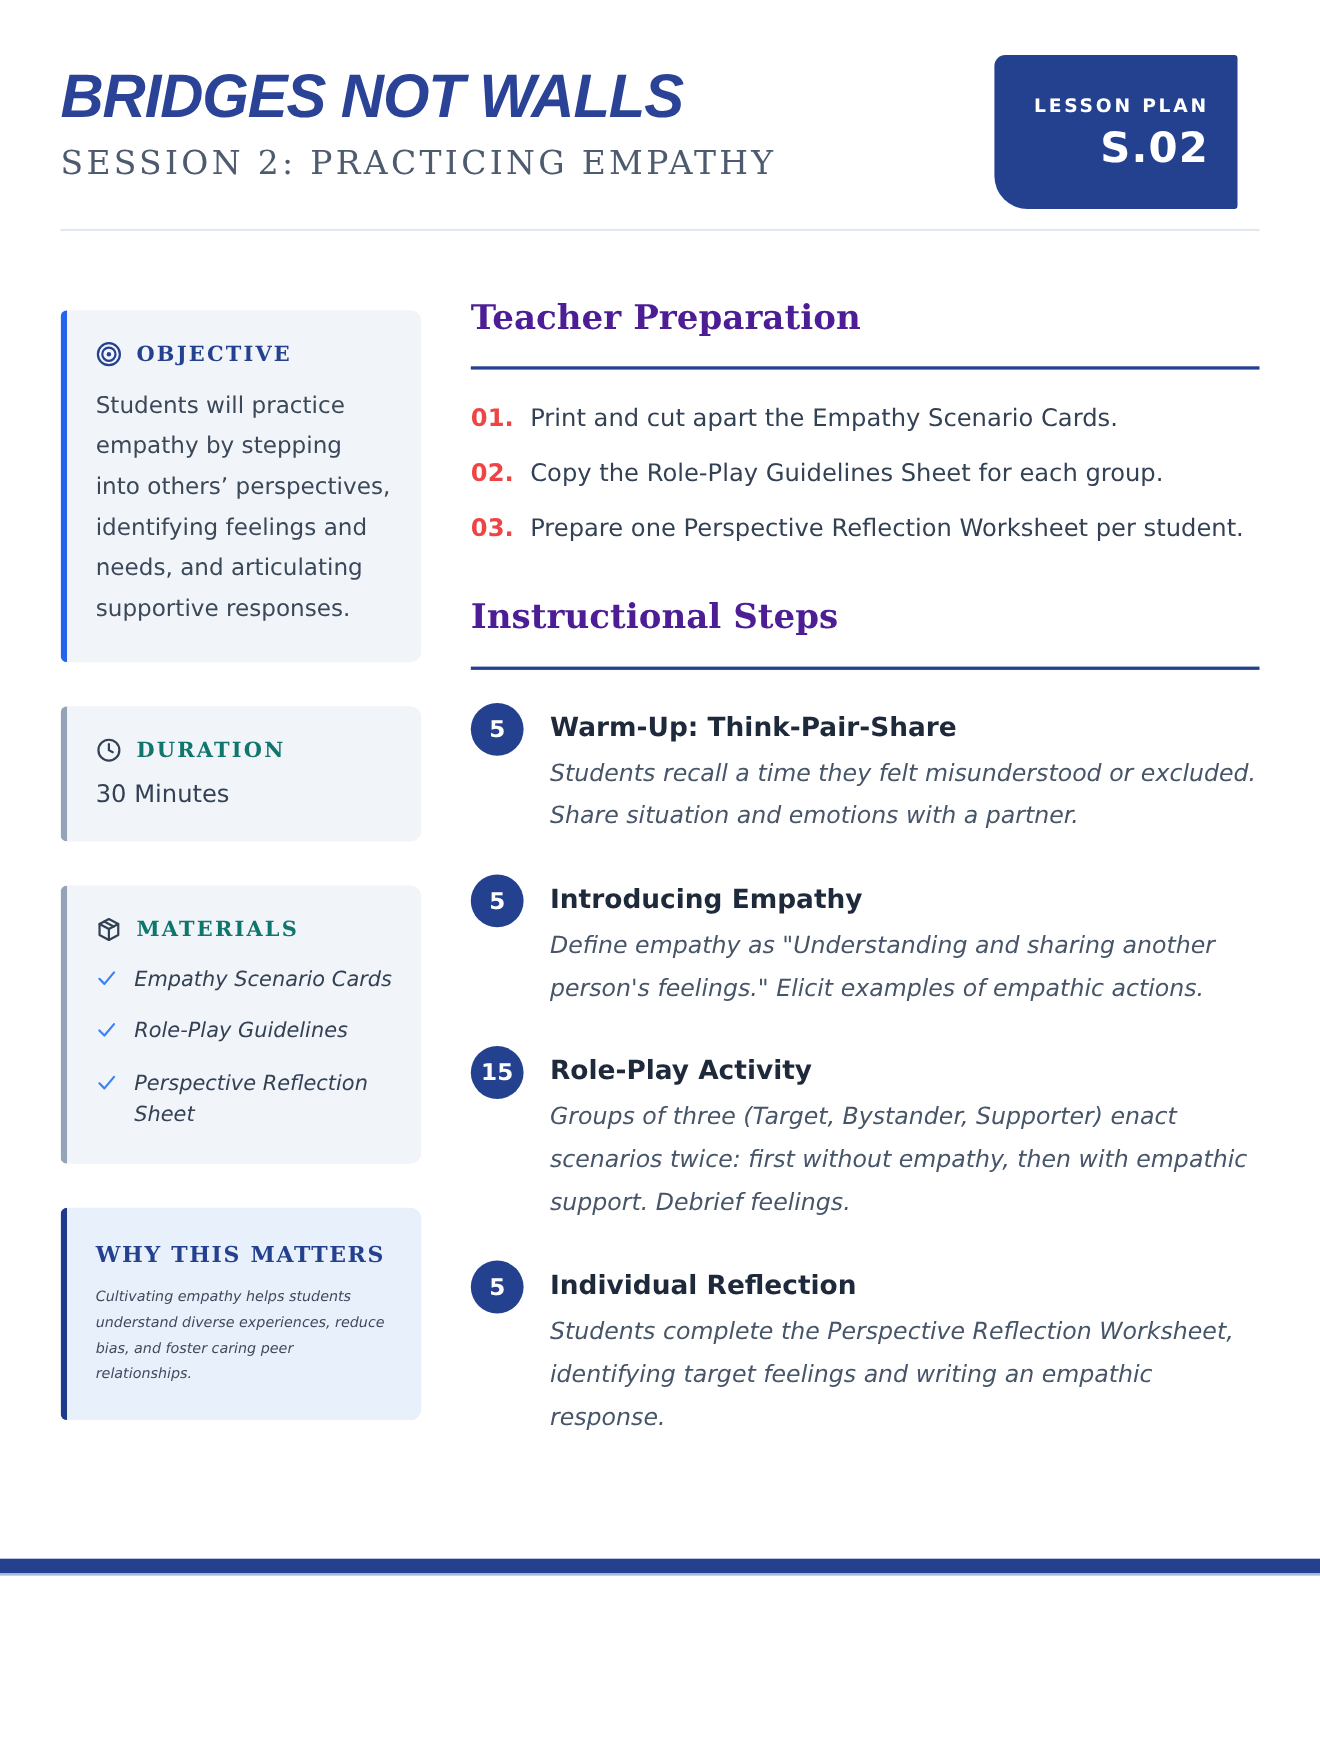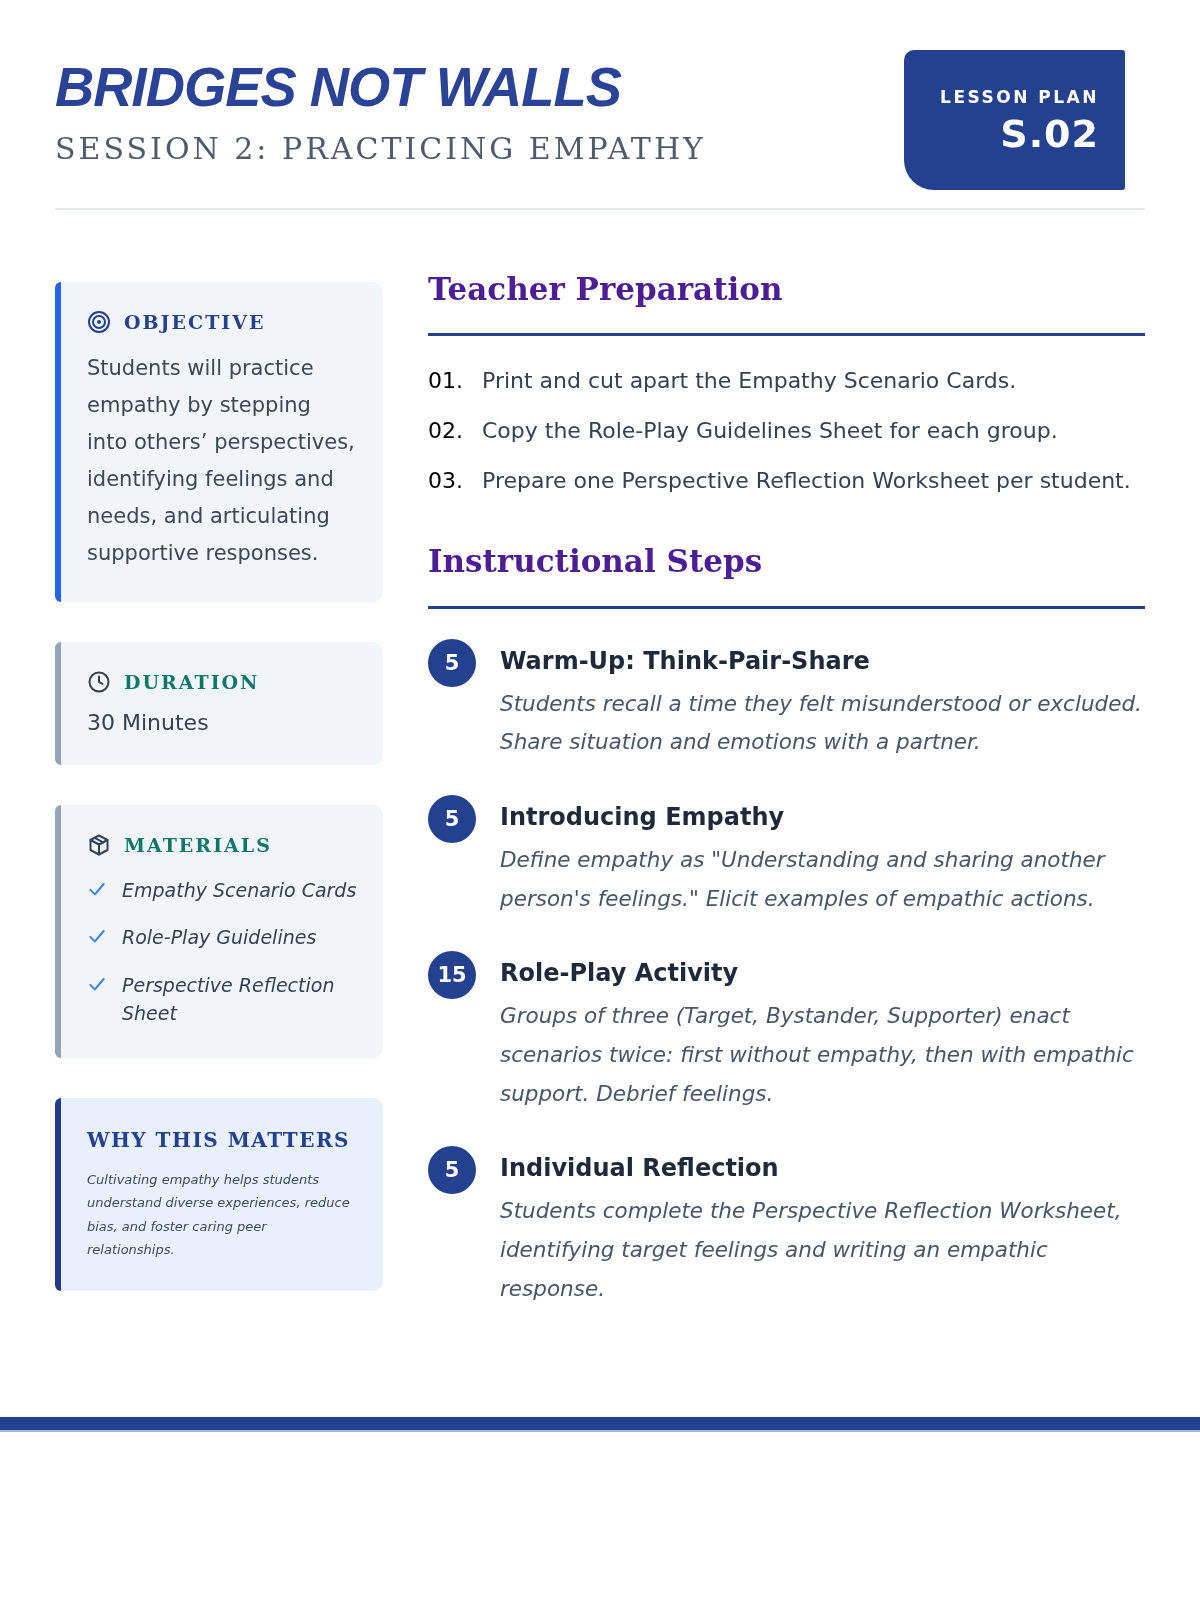--- a/index.html
+++ b/index.html
@@ -70,21 +70,21 @@
 
   
   .main { flex:1; min-width:0; }
   .section-heading {
     font-family:"DejaVu Serif","Liberation Serif",serif;
     font-weight:bold; font-size:31px; color:#4c1d95;
     padding-bottom:27px; border-bottom:3px solid #24418F;
     line-height:1.1; margin-bottom:30px;
   }
   .prep-row { display:flex; margin-bottom:19px; font-size:22px; line-height:1.4; }
-  .prep-num { color:#000000; font-weight:normal; width:54px; flex:none; }
+  .prep-num { color:#ef4444; font-weight:bold; width:54px; flex:none; }
   .prep-text { color:#334155; }
 
   .steps-section { margin-top:48px; }
   .step { display:flex; gap:24px; margin-bottom:33px; }
   .step-circle {
     width:48px; height:48px; flex:none; border-radius:50%;
     background:#24418F; color:#ffffff;
     display:flex; align-items:center; justify-content:center;
     font-weight:bold; font-size:21px;
   }

